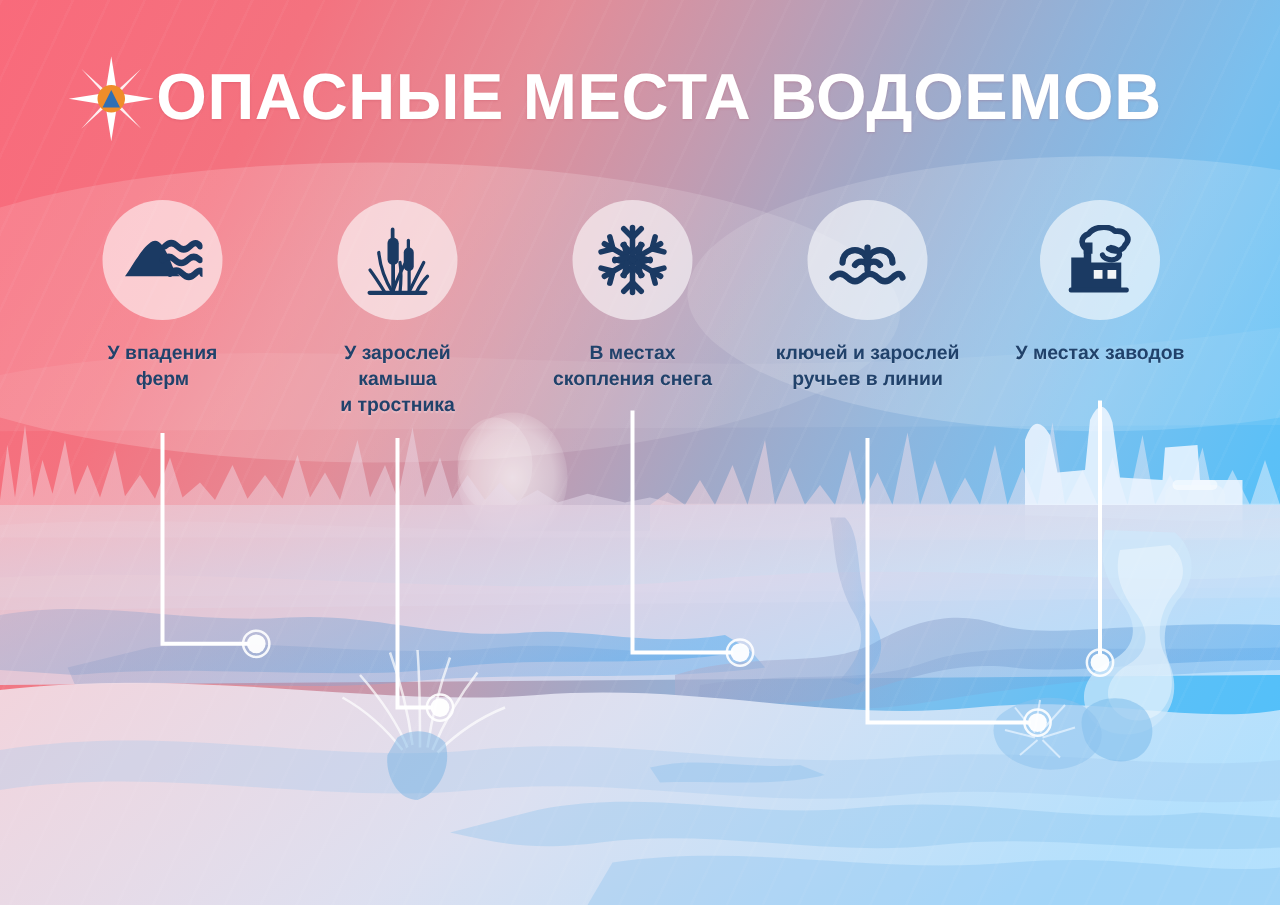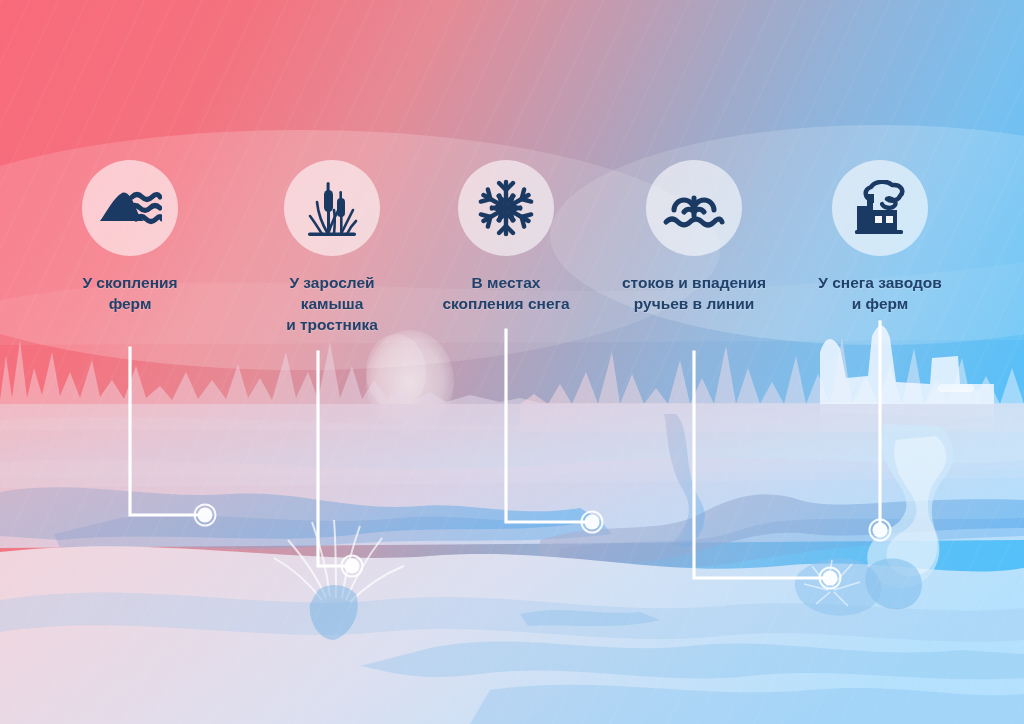--- a/index.html
+++ b/index.html
@@ -203,20 +203,39 @@
       <path d="M852 564 L832 586"></path>
         <path d="M804 584 L828 590"></path>
       <path d="M860 582 L834 590"></path>
         <path d="M816 604 L830 592"></path>
       <path d="M848 606 L834 592"></path>
     </g>
   </svg>
 
   <div class="sheen"></div>
 
+  <div class="header">
+    <svg class="logo-star" viewBox="0 0 68 68">
+      <g fill="#ffffff">
+        <path d="M34 0 L38.5 28 L34 34 L29.5 28 Z"></path>
+        <path d="M34 68 L38.5 40 L34 34 L29.5 40 Z"></path>
+        <path d="M0 34 L28 29.5 L34 34 L28 38.5 Z"></path>
+        <path d="M68 34 L40 29.5 L34 34 L40 38.5 Z"></path>
+      </g>
+      <g fill="#ffffff" opacity="0.9">
+        <path d="M10 10 L31 29 L34 34 L29 31 Z"></path>
+        <path d="M58 10 L39 31 L34 34 L37 29 Z"></path>
+        <path d="M10 58 L29 37 L34 34 L31 39 Z"></path>
+        <path d="M58 58 L37 39 L34 34 L39 37 Z"></path>
+      </g>
+      <circle cx="34" cy="34" r="11" fill="#ef8d2a"></circle>
+      <path d="M34 27 L41 41 L27 41 Z" fill="#2f6fb5"></path>
+    </svg>
+    <div class="title">ОПАСНЫЕ МЕСТА ВОДОЕМОВ</div>
+  </div>
 
   <svg class="leaders" viewBox="0 0 1024 724">
     <g stroke="#ffffff" stroke-width="3.2" fill="none" stroke-linecap="square">
       <path d="M130 348 L130 515 L198 515"></path>
       <path d="M318 352 L318 566 L345 566"></path>
       <path d="M506 330 L506 522 L585 522"></path>
       <path d="M694 352 L694 578 L823 578"></path>
       <path d="M880 322 L880 523"></path>
     </g>
     <g fill="#ffffff">
@@ -240,26 +259,26 @@
       <svg width="64" height="50" viewBox="0 0 64 50">
         <path d="M2 38 C 8 30, 16 14, 24 10 C 31 7, 36 20, 40 30 C 42 34, 44 37, 46 38 Z" fill="#1b3a63"></path>
         <g stroke="#1b3a63" stroke-width="5" fill="none" stroke-linecap="round">
           <path d="M34 14 q5 -5 10 0 t10 0 t8 0"></path>
           <path d="M32 25 q5 -5 10 0 t10 0 t10 0"></path>
           <path d="M38 36 q5 -5 10 0 t10 0 t6 0"></path>
         </g>
       </svg>
     </div>
     <div class="caption">
-      <div>У скопления</div>
+      <div>У впадения</div>
       <div>ферм</div>
     </div>
   </div>
 
-  <div class="item" style="left:232px;">
+  <div class="item" style="left:218px;">
     <div class="badge">
       <svg width="56" height="60" viewBox="0 0 56 60">
         <g fill="#1b3a63">
           <rect x="20" y="12" width="9" height="22" rx="4.5"></rect>
           <rect x="22.6" y="4" width="3" height="10" rx="1.5"></rect>
           <rect x="23" y="32" width="3" height="24"></rect>
           <rect x="33" y="20" width="8" height="19" rx="4"></rect>
           <rect x="35.4" y="13" width="2.6" height="9" rx="1.3"></rect>
           <rect x="36" y="37" width="2.6" height="19"></rect>
         </g>
@@ -334,37 +353,36 @@
           <path d="M12 26 A 10 10 0 0 1 32 26"></path>
           <path d="M32 26 A 10 10 0 0 1 52 26"></path>
           <path d="M22 28 A 6 6 0 0 1 32 28"></path>
           <path d="M32 28 A 6 6 0 0 1 42 28"></path>
           <path d="M32 14 L32 32"></path>
           <path d="M4 38 q6 -6 12 0 t12 0 t12 0 t12 0 t8 0"></path>
         </g>
       </svg>
     </div>
     <div class="caption">
-      <div>стоков и впадения</div>
+      <div>ключей и зарослей</div>
       <div>ручьев в линии</div>
     </div>
   </div>
 
   <div class="item" style="left:780px;">
     <div class="badge">
       <svg width="58" height="56" viewBox="0 0 58 56">
         <path d="M6 52 L6 26 L16 26 L16 20 L22 20 L22 30 L46 30 L46 52 Z" fill="#1b3a63"></path>
         <rect x="4" y="50" width="48" height="4" rx="1.6" fill="#1b3a63"></rect>
         <rect x="24" y="36" width="7" height="7" fill="#ffffff" opacity="0.95"></rect>
         <rect x="35" y="36" width="7" height="7" fill="#ffffff" opacity="0.95"></rect>
         <rect x="16" y="14" width="7" height="9" fill="#1b3a63"></rect>
         <path d="M20 20 C 14 18, 12 10, 20 7 C 24 1, 36 0, 41 5 C 50 4, 54 11, 49 16
                  C 47 21, 40 22, 36 19" fill="none" stroke="#1b3a63" stroke-width="4.5" stroke-linecap="round" stroke-linejoin="round"></path>
           <path d="M38 18 C 44 19, 47 24, 42 27 C 38 29, 32 27, 31 24" fill="none" stroke="#1b3a63" stroke-width="4.2" stroke-linecap="round"></path>
       </svg>
     </div>
     <div class="caption">
-      <div>У снега заводов</div>
-      <div>и ферм</div>
+      <div>У местах заводов</div>
     </div>
   </div>
 
 </div>
 
 </body></html>

